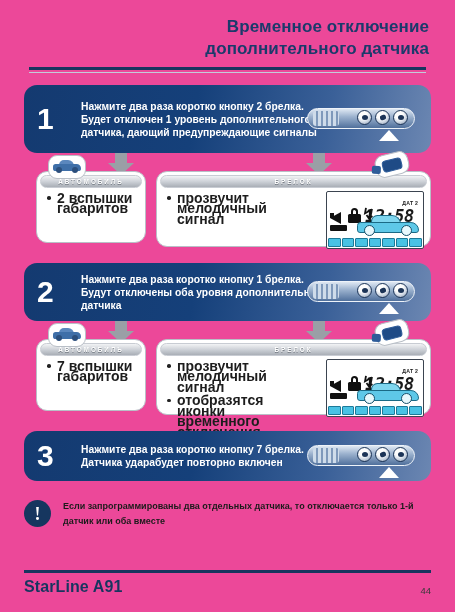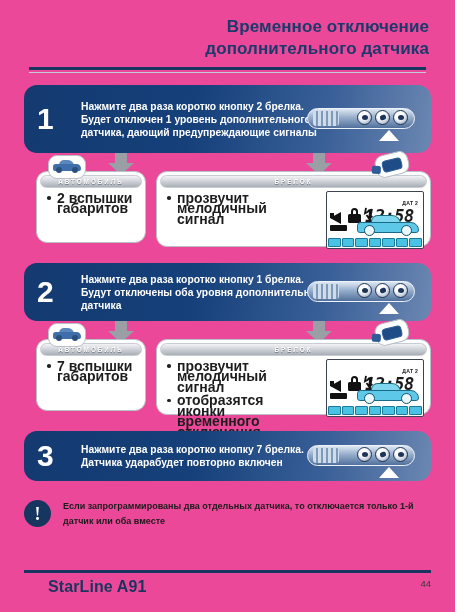--- a/index.html
+++ b/index.html
@@ -246,21 +246,21 @@
   }
   .note-icon span {
     display:block; color:#fff; font-size:18px; font-weight:bold;
     line-height:18px; font-family:"Liberation Serif", serif;
   }
   .note-text { font-size: 9px; color: #1b1b1b; line-height: 15px; font-weight: bold; }
 
   
   .footer { position: absolute; left: 24px; right: 24px; bottom: 16px; }
   .foot-rule { height: 2.6px; background: #17355f; }
-  .foot-row { display:flex; justify-content:space-between; padding-top:5px;margin-left:24px; }
+  .foot-row { display:flex; align-items:flex-end; justify-content:space-between; padding-top:5px; }
   .brand { color:#17355f; font-size:16px; font-weight:bold; letter-spacing:.1px; }
   .pageno { color:#3a3a3a; font-size:9.5px; }
 </style>
 </head>
 <body>
 
 <div class="page">
 
   <div class="header">
     <div class="title">

